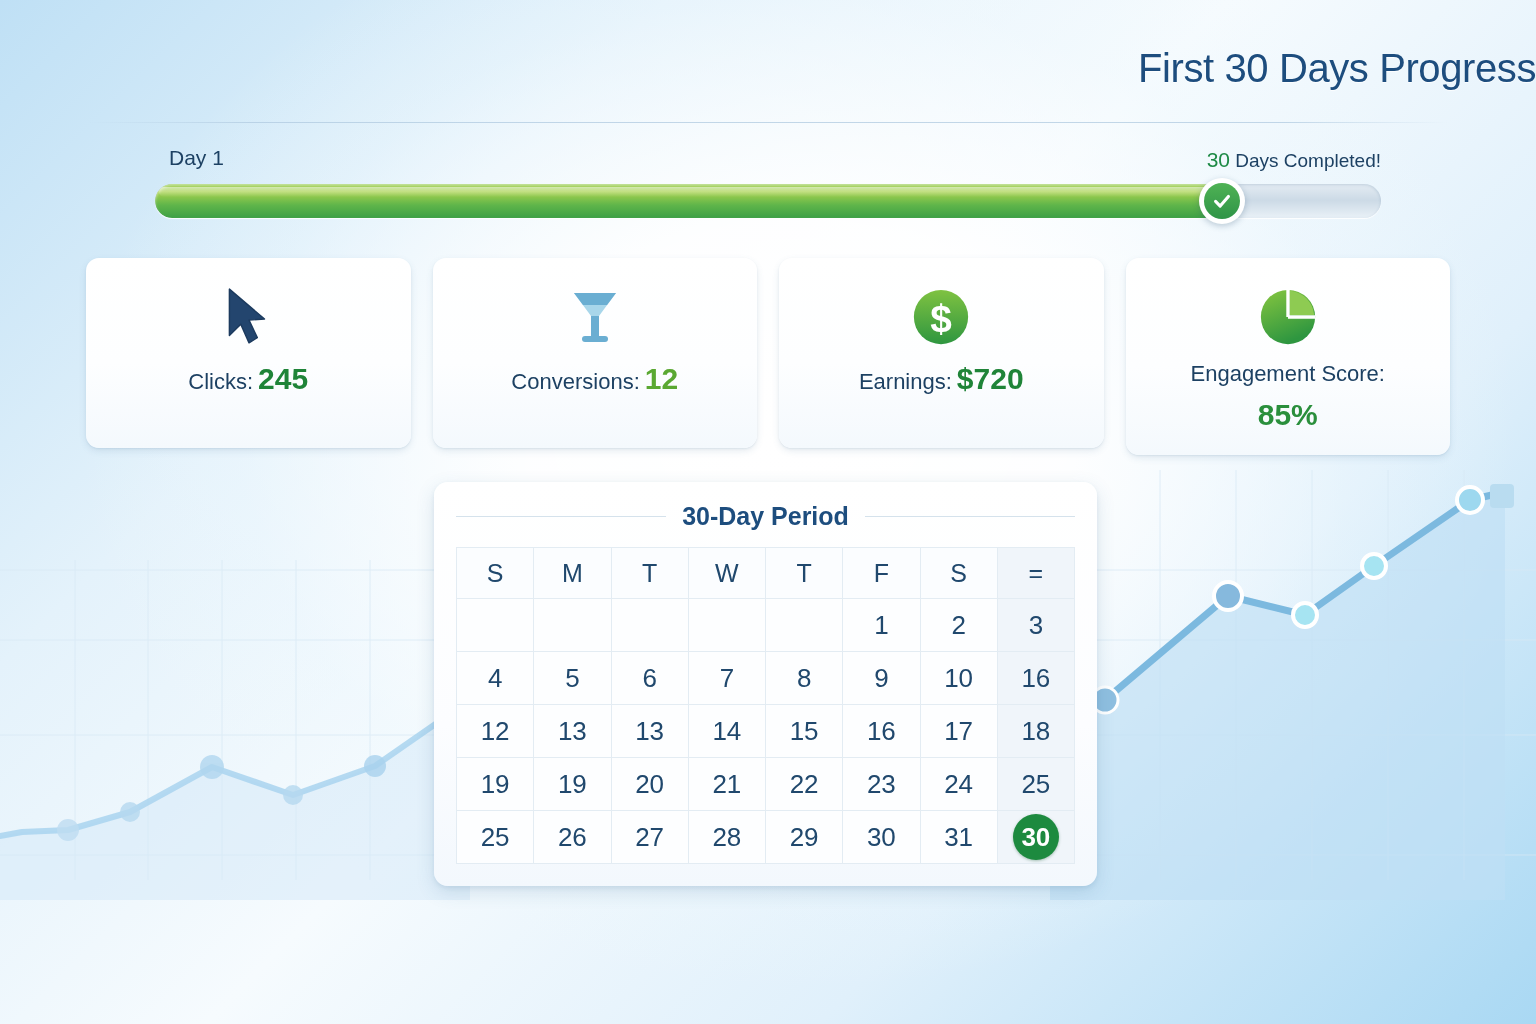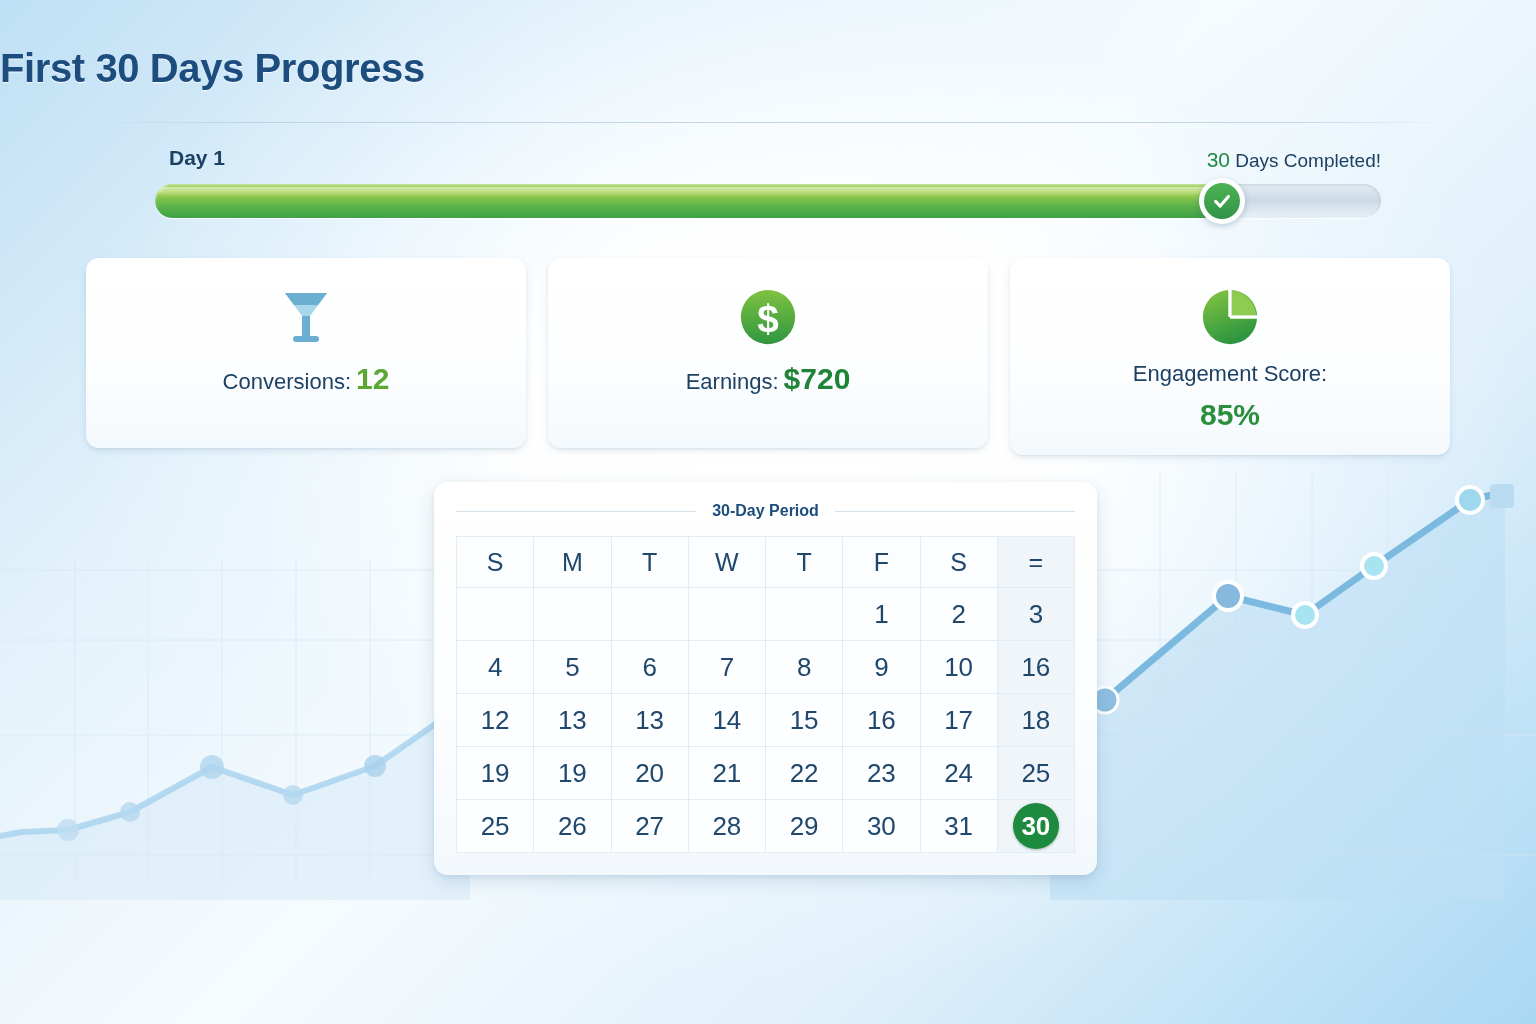--- a/index.html
+++ b/index.html
@@ -28,23 +28,23 @@
     position: absolute;
     inset: 0;
   }
 
   
   #page-title {
     position: absolute;
     top: 46px;
     left: 0;
     width: 100%;
-    text-align: left;
+    text-align: right;
     font-size: 40px;
-    font-weight: bold;
+    font-weight: normal;
     color: #1d4d7e;
     letter-spacing: -0.4px;
     text-shadow: 0 1px 1px rgba(255,255,255,0.85);
   }
   #title-rule {
     position: absolute;
     top: 122px;
     left: 88px;
     width: 1360px;
     height: 1px;
@@ -57,21 +57,21 @@
     top: 142px;
     left: 155px;
     width: 1226px;
     height: 95px;
   }
   #progress-start-label {
     position: absolute;
     left: 14px;
     top: 4px;
     font-size: 21px;
-    font-weight: bold;
+    font-weight: normal;
     color: #1d4163;
     text-align: center;
   }
   #progress-end-label {
     position: absolute;
     right: 0px;
     top: 6px;
     font-size: 19px;
     font-weight: normal;
     color: #1d4163;
@@ -195,21 +195,21 @@
     align-items: center;
     gap: 16px;
     margin-bottom: 16px;
   }
   #calendar-title-row .rule {
     flex: 1;
     height: 1px;
     background: #d5e2ec;
   }
   #calendar-title {
-    font-size: 16px;
+    font-size: 25px;
     font-weight: bold;
     color: #1d4d7e;
     white-space: nowrap;
   }
   table#calendar-grid {
     border-collapse: collapse;
     width: 100%;
     table-layout: fixed;
   }
   #calendar-grid th, #calendar-grid td {
@@ -308,20 +308,30 @@
       <svg width="22" height="22" viewBox="0 0 24 24" aria-hidden="true">
         <path d="M5 12.5 L10 17.5 L19 7" fill="none" stroke="#ffffff" stroke-width="3.4" stroke-linecap="round" stroke-linejoin="round"></path>
       </svg>
     </span>
   </div>
 </div>
 
 <div id="cards-row">
 
 
+  <div class="stat-card">
+    <div class="stat-icon">
+      <svg width="58" height="62" viewBox="0 0 48 60" aria-hidden="true">
+        <path d="M6 3 L6 48 L17 37 L25 55 L33 50 L25 33 L40 32 Z" fill="#23456e" stroke="#1c3a5e" stroke-width="1.4" stroke-linejoin="round"></path>
+      </svg>
+    </div>
+    <div class="stat-label">
+      <span>Clicks:</span><span class="stat-value" style="color:#1f8438">245</span>
+    </div>
+  </div>
 
   <div class="stat-card">
     <div class="stat-icon">
       <svg width="58" height="62" viewBox="0 0 56 62" aria-hidden="true">
         <path d="M7 7 L49 7 L32 30 L32 51 L24 51 L24 30 Z" fill="#a8d6ea"></path>
         <path d="M7 7 L49 7 L40 19 L16 19 Z" fill="#6aaed2"></path>
         <rect x="24" y="30" width="8" height="21" fill="#6aaed2"></rect>
         <rect x="15" y="50" width="26" height="6" rx="3" fill="#6aaed2"></rect>
       </svg>
     </div>

